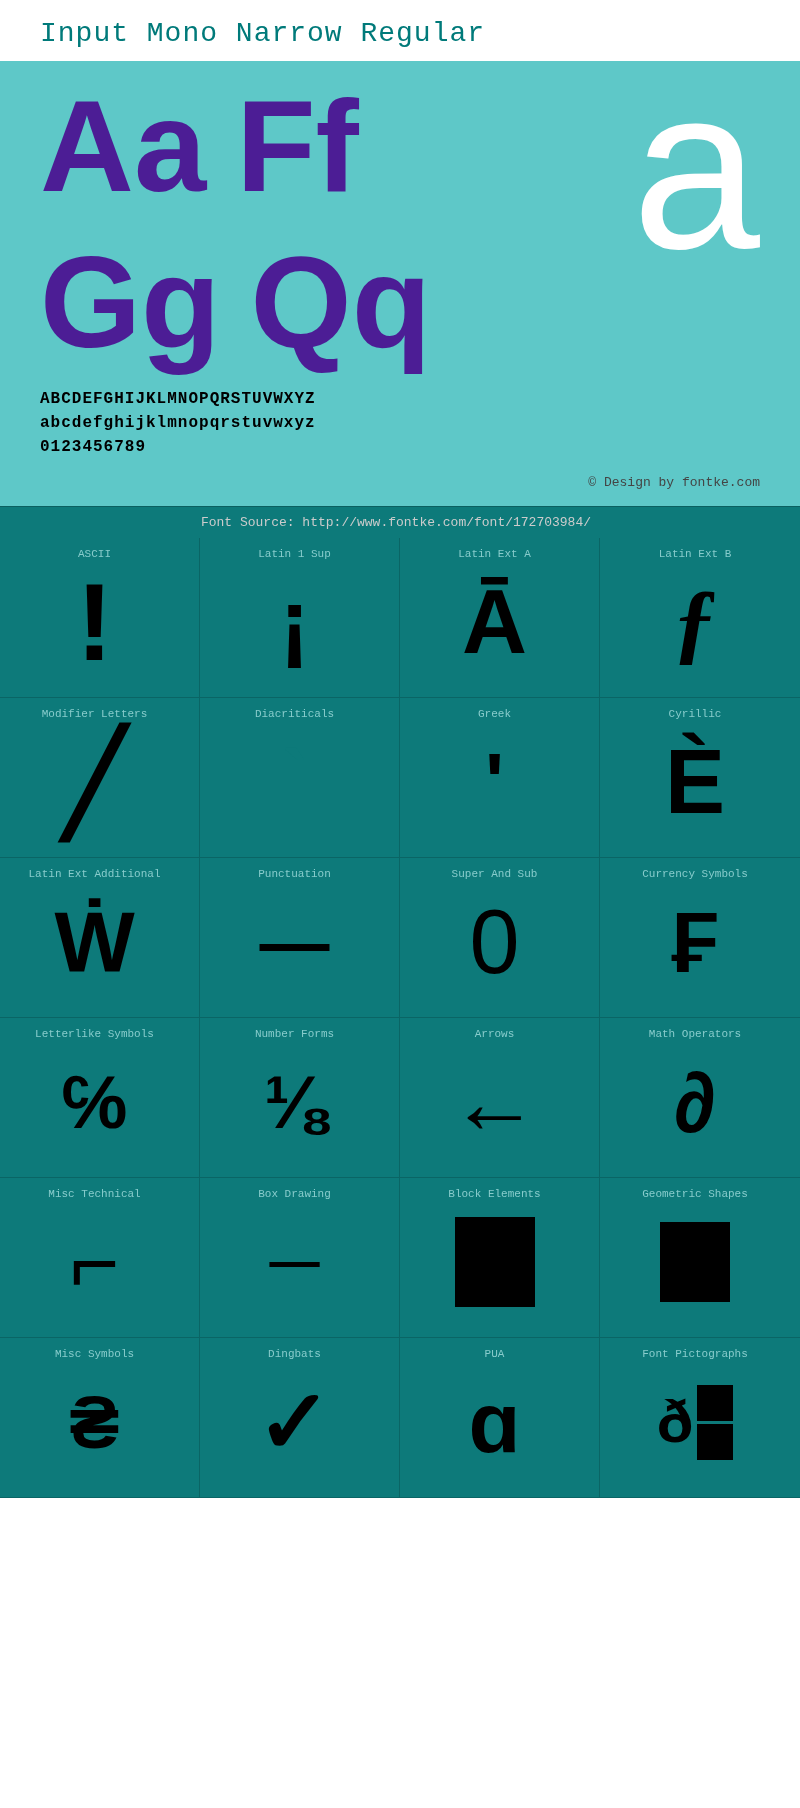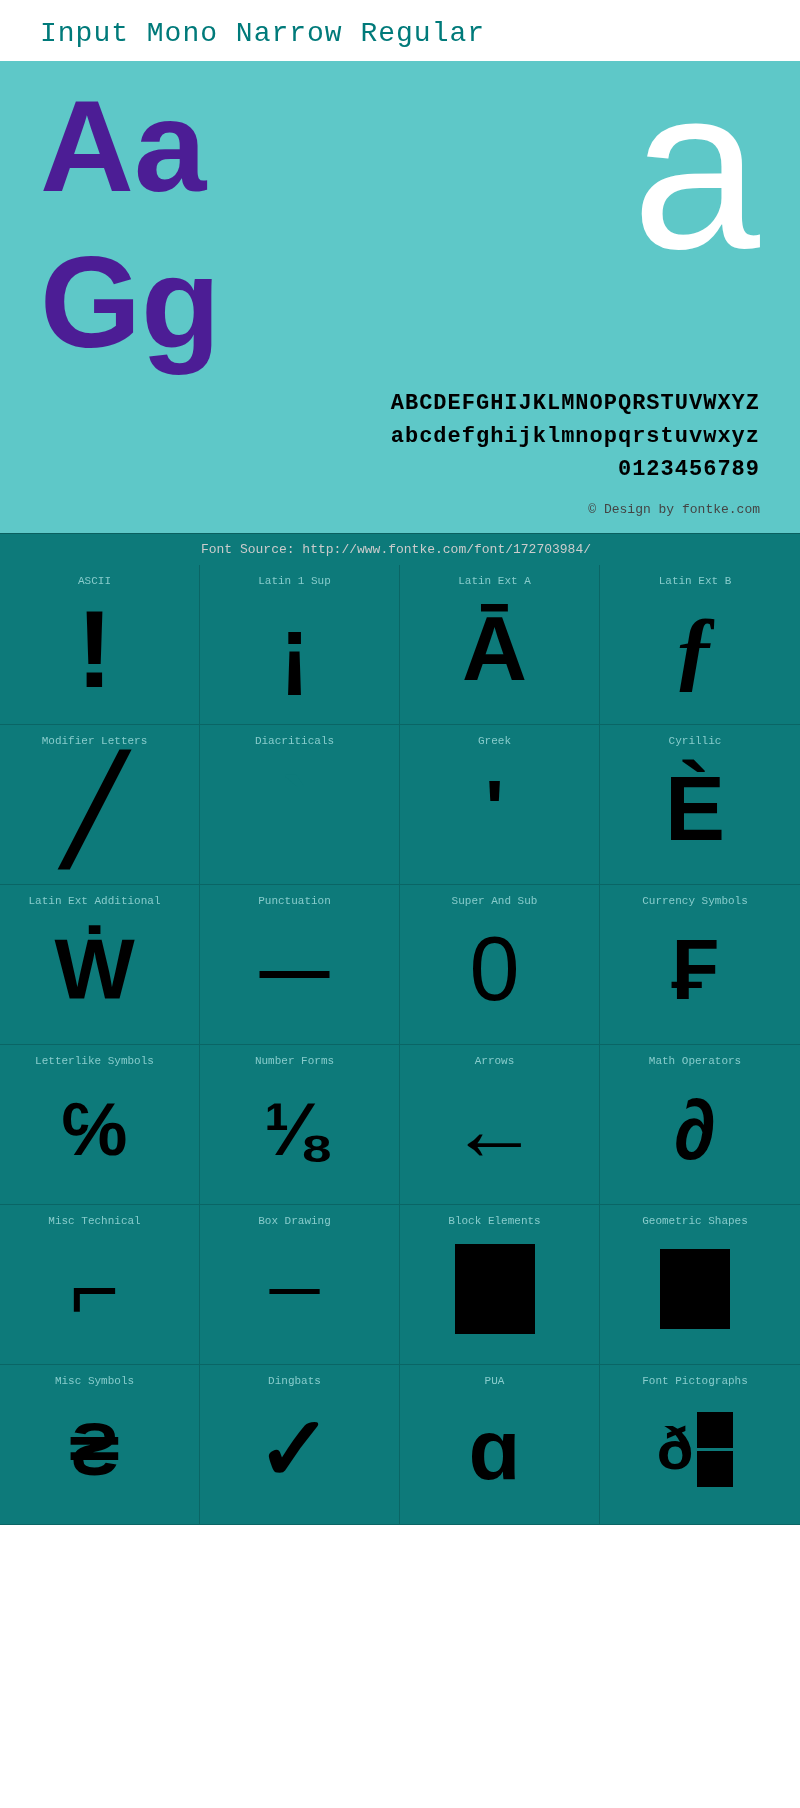--- a/index.html
+++ b/index.html
@@ -48,26 +48,25 @@
       margin-left: auto;
       margin-top: -10px;
     }
 
     .alphabet-section {
       background: #5ec8c8;
       padding: 20px 40px 10px 40px;
     }
     .alphabet-line {
       font-family: 'Courier New', Courier, monospace;
-      font-size: 22px;
+      font-size: 16px;
       font-weight: 700;
       color: #000;
       letter-spacing: 1px;
       line-height: 1.5;
-      text-align: right;
     }
 
     .copyright-line {
       background: #5ec8c8;
       text-align: right;
       padding: 6px 40px 16px 40px;
       font-family: 'Courier New', Courier, monospace;
       font-size: 13px;
       color: #444;
     }
@@ -156,24 +155,26 @@
 </head>
 <body>
 
 <div class="header-section">
   <h1 class="font-title">Input Mono Narrow Regular</h1>
 </div>
 
 <div class="preview-section">
   <div class="preview-row">
     <span class="char-pair">Aa</span>
+    <span class="char-pair">Ff</span>
     <span class="char-a-white">a</span>
   </div>
   <div class="preview-row" style="margin-top:-30px;">
     <span class="char-pair">Gg</span>
+    <span class="char-pair">Qq</span>
   </div>
 </div>
 
 <div class="alphabet-section">
   <div class="alphabet-line">ABCDEFGHIJKLMNOPQRSTUVWXYZ</div>
   <div class="alphabet-line">abcdefghijklmnopqrstuvwxyz</div>
   <div class="alphabet-line">0123456789</div>
 </div>
 
 <div class="copyright-line">

